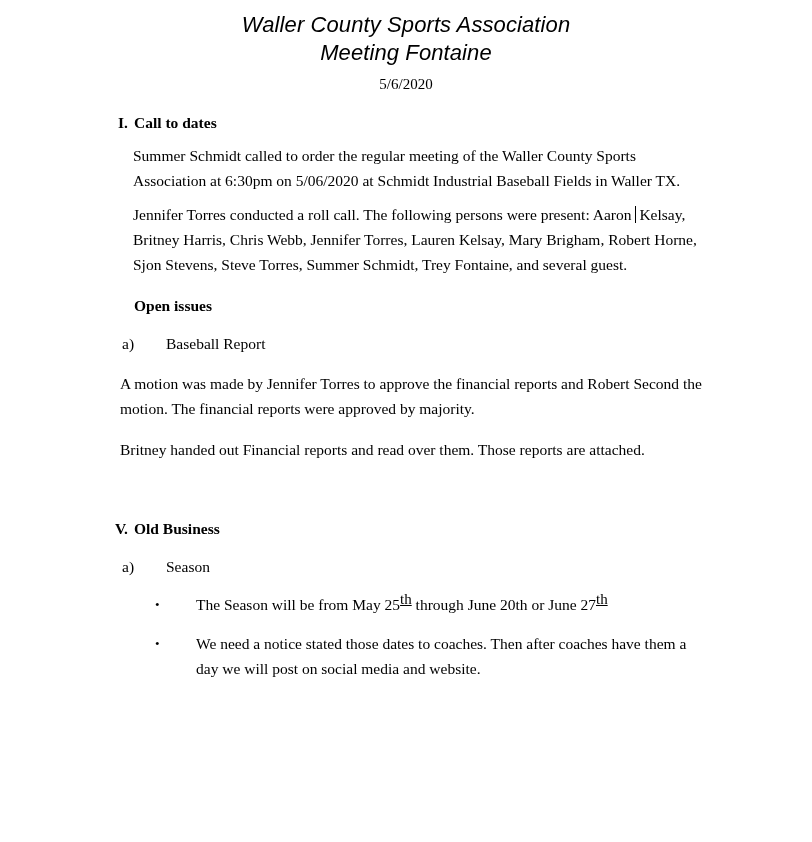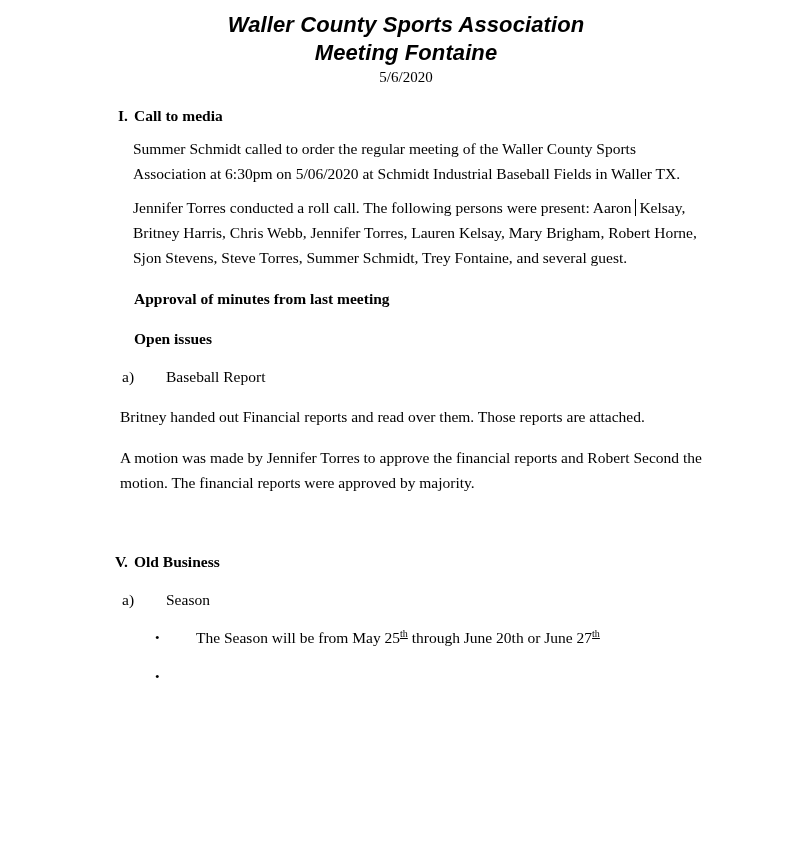--- a/index.html
+++ b/index.html
@@ -22,30 +22,31 @@
     background: #ffffff;
   }
 
   
   .title-block {
     padding-top: 11px;
     text-align: center;
   }
   .doc-title-line {
     font-family: "Liberation Sans", "DejaVu Sans", sans-serif;
-    font-weight: bold;
+    font-weight: normal;
     font-style: italic;
     font-size: 22px;
     line-height: 28px;
     letter-spacing: 0.1px;
   }
   .doc-date {
     font-family: "Liberation Serif", "DejaVu Serif", serif;
     font-size: 15px;
     line-height: 20px;
+    margin-top: 7px;
   }
 
   
   .body-wrap {
     margin-top: 16px;
   }
   .section {
     position: relative;
   }
   .section-heading {
@@ -109,21 +110,21 @@
   }
   .bullet-row .dot {
     position: absolute;
     left: 155px;
     top: 0;
     font-size: 13px;
     line-height: 25px;
   }
 
   sup.ord {
-    font-size: 10px;
+    font-size: 15px;
     vertical-align: super;
     line-height: 0;
     text-decoration: underline;
   }
 
   .caret {
     display: inline-block;
     width: 1px;
     height: 17px;
     background: #000;
@@ -140,61 +141,61 @@
     <div class="doc-title-line">Waller County Sports Association</div>
     <div class="doc-title-line">Meeting Fontaine</div>
     <div class="doc-date">5/6/2020</div>
   </div>
 
   <div class="body-wrap">
 
     <div class="section">
       <div class="section-heading">
         <span class="numeral">I.</span>
-        <span>Call to media</span>
+        <span>Call to dates</span>
       </div>
       <div class="para">Summer Schmidt called to order the regular meeting of the Waller County Sports Association at 6:30pm on 5/06/2020 at Schmidt Industrial Baseball Fields in Waller TX.</div>
     </div>
 
     <div class="section">
       <div class="para"><span>Jennifer Torres conducted a roll call. The following persons were present: Aaron</span><span class="caret"></span> <span>Kelsay, Britney Harris, Chris Webb, Jennifer Torres, Lauren Kelsay, Mary Brigham, Robert Horne, Sjon Stevens, Steve Torres, Summer Schmidt, Trey Fontaine, and several guest.</span></div>
     </div>
 
     <div class="section">
       <div class="section-heading">
-        <span>Approval of minutes from last meeting</span>
       </div>
     </div>
 
     <div class="section">
       <div class="section-heading">
         <span>Open issues</span>
       </div>
       <div class="subitem">
         <span class="sub-marker">a)</span>
         <span>Baseball Report</span>
       </div>
+      <div class="para outdent">A motion was made by Jennifer Torres to approve the financial reports and Robert Second the motion. The financial reports were approved by majority.</div>
       <div class="para outdent">Britney handed out Financial reports and read over them. Those reports are attached.</div>
-      <div class="para outdent">A motion was made by Jennifer Torres to approve the financial reports and Robert Second the motion. The financial reports were approved by majority.</div>
     </div>
 
     <div class="section">
       <div class="section-heading gap-before">
         <span class="numeral">V.</span>
         <span>Old Business</span>
       </div>
       <div class="subitem">
         <span class="sub-marker">a)</span>
         <span>Season</span>
       </div>
 
       <div class="bullet-row">
         <span class="dot">•</span>
         <span>The Season will be from May 25</span><sup class="ord">th</sup><span> through June 20th or June 27</span><sup class="ord">th</sup>
       </div>
 
       <div class="bullet-row">
         <span class="dot">•</span>
+        <span>We need a notice stated those dates to coaches. Then after coaches have them a day we will post on social media and website.</span>
       </div>
     </div>
 
   </div>
 </div>
 
 </body></html>

